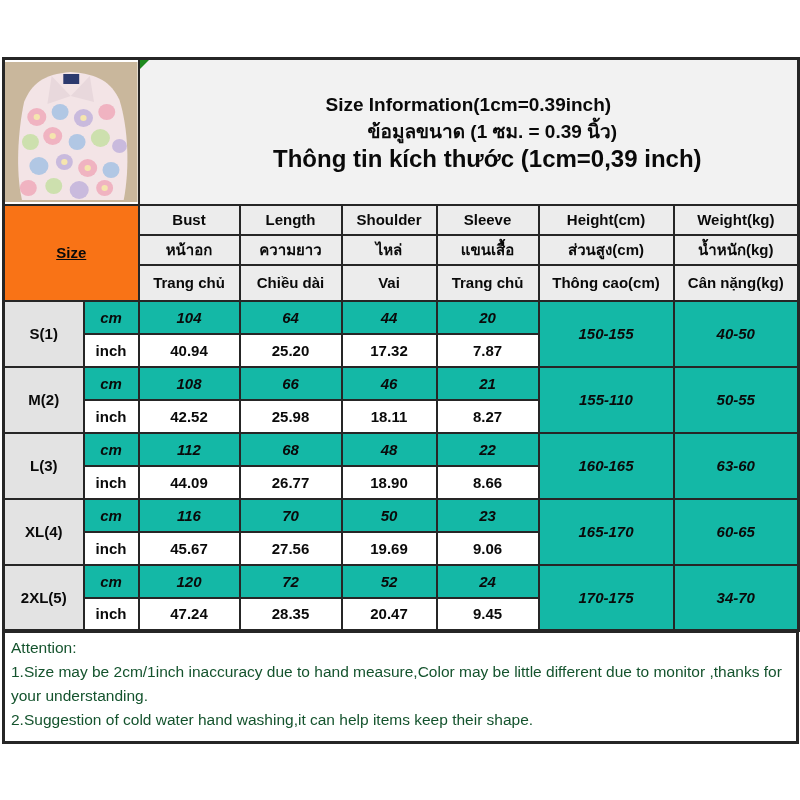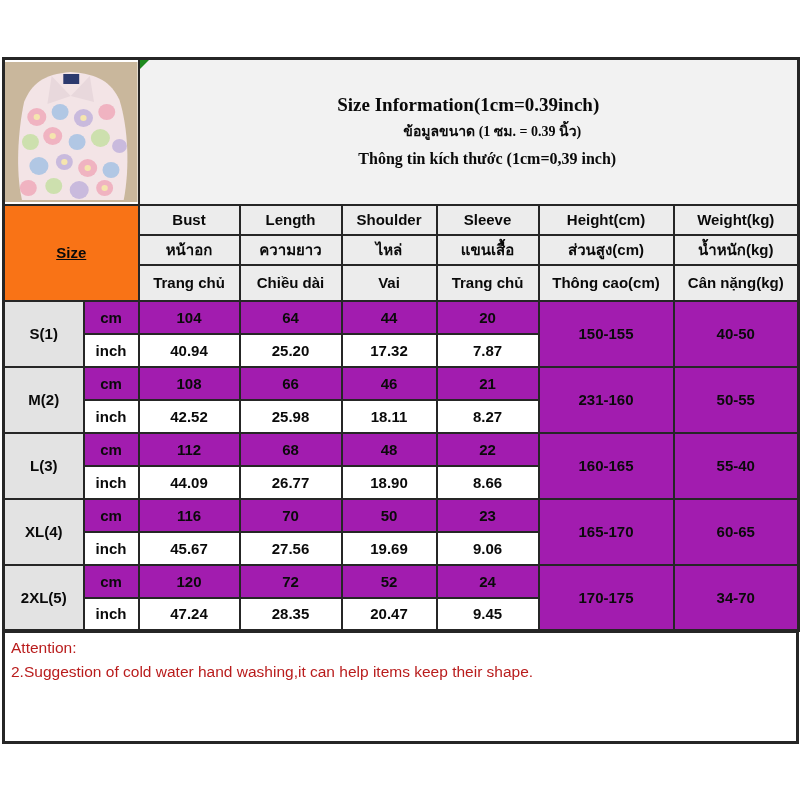--- a/index.html
+++ b/index.html
@@ -18,39 +18,39 @@
     text-align:center;vertical-align:middle;
     font-weight:bold;font-size:15px;padding:0;
     overflow:hidden;white-space:nowrap;
   }
   tr.title-row{height:146px;}
   tr.h-row{height:30px;}
   tr.h-row-vi{height:36px;}
   tr.d-row{height:33px;}
   .img-cell{background:#ffffff;padding:3px;}
   .img-cell svg{display:block;width:100%;height:140px;}
-  .title-cell{background:#f2f2f2;position:relative;white-space:normal;font-family:Liberation Serif, serif;}
+  .title-cell{background:#f2f2f2;position:relative;white-space:normal;}
   .corner-flag{
     position:absolute;top:0;left:0;width:0;height:0;
     border-top:9px solid #1e8a1e;border-right:9px solid transparent;
   }
   .title-l1{font-size:19px;line-height:27px;}
-  .title-l2{font-size:14px;line-height:27px;margin-left:48px;}
-  .title-l3{font-size:16px;line-height:27px;padding-left:38px;}
+  .title-l2{font-size:19px;line-height:27px;margin-left:48px;}
+  .title-l3{font-size:24px;line-height:27px;padding-left:38px;}
   .size-head{background:#f97316;font-size:32px;text-decoration:underline;}
   .hdr{background:#ececec;}
   .size-label{background:#e3e3e3;font-size:17px;margin-top:28px;}
-  .gray{background:#a21caf;}
+  .gray{background:#14b8a6;font-style:italic;}
   .white{background:#ffffff;}
   .attention-box{
     position:absolute;top:630px;left:2px;width:779px;min-height:100px;
     border:3px solid #262626;background:#ffffff;
     padding:3px 6px 5px 6px;
     font-size:15.5px;line-height:24px;font-weight:normal;text-align:left;
-    color:#b91c1c;
+    color:#14532d;
   }
 </style>
 </head>
 <body>
 
 <div class="sheet">
 
   <table class="size-table">
     <colgroup>
       <col style="width:80px">
@@ -151,40 +151,40 @@
       <td class="white">7.87</td>
     </tr>
 
     <tr class="d-row">
       <td rowspan="2" class="size-label">M(2)</td>
       <td class="gray">cm</td>
       <td class="gray">108</td>
       <td class="gray">66</td>
       <td class="gray">46</td>
       <td class="gray">21</td>
-      <td rowspan="2" class="gray">231-160</td>
+      <td rowspan="2" class="gray">155-110</td>
       <td rowspan="2" class="gray">50-55</td>
     </tr>
     <tr class="d-row">
       <td class="white">inch</td>
       <td class="white">42.52</td>
       <td class="white">25.98</td>
       <td class="white">18.11</td>
       <td class="white">8.27</td>
     </tr>
 
     <tr class="d-row">
       <td rowspan="2" class="size-label">L(3)</td>
       <td class="gray">cm</td>
       <td class="gray">112</td>
       <td class="gray">68</td>
       <td class="gray">48</td>
       <td class="gray">22</td>
       <td rowspan="2" class="gray">160-165</td>
-      <td rowspan="2" class="gray">55-40</td>
+      <td rowspan="2" class="gray">63-60</td>
     </tr>
     <tr class="d-row">
       <td class="white">inch</td>
       <td class="white">44.09</td>
       <td class="white">26.77</td>
       <td class="white">18.90</td>
       <td class="white">8.66</td>
     </tr>
 
     <tr class="d-row">
@@ -220,16 +220,17 @@
       <td class="white">47.24</td>
       <td class="white">28.35</td>
       <td class="white">20.47</td>
       <td class="white">9.45</td>
     </tr>
   </tbody>
     </table>
 
   <div class="attention-box">
     <div>Attention:</div>
+    <div>1.Size may be 2cm/1inch inaccuracy due to hand measure,Color may be little different due to monitor ,thanks for your understanding.</div>
     <div>2.Suggestion of cold water hand washing,it can help items keep their shape.</div>
   </div>
 
 </div>
 
 </body></html>

